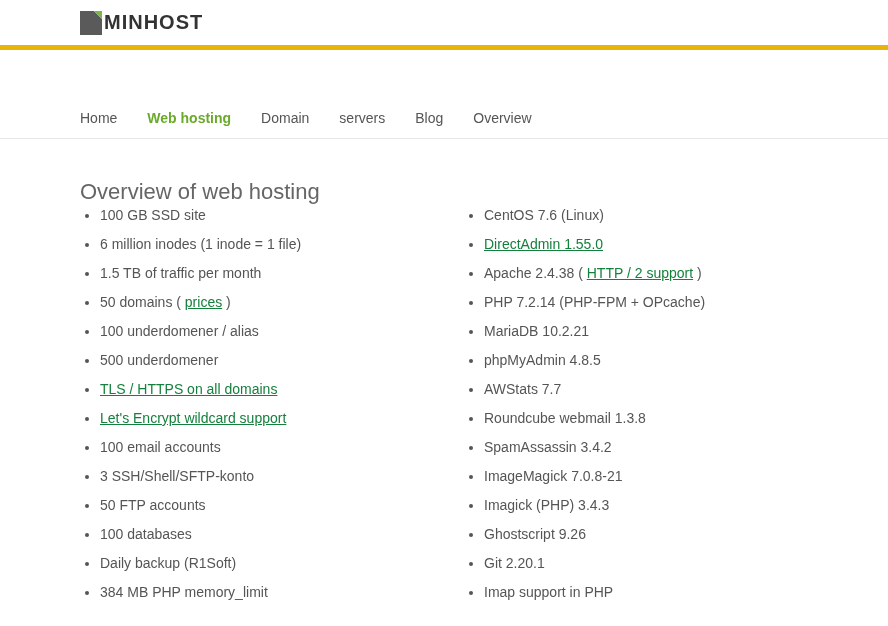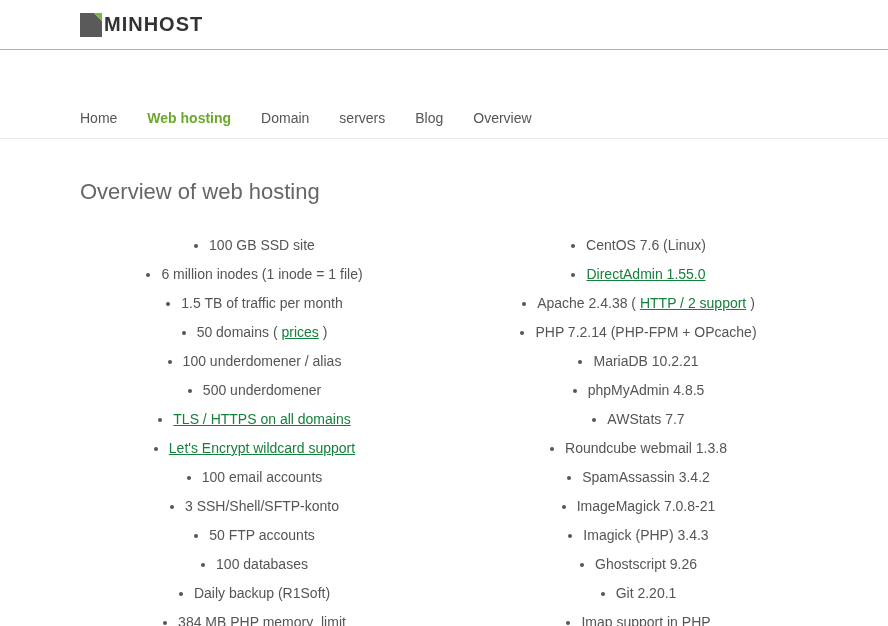--- a/index.html
+++ b/index.html
@@ -14,21 +14,21 @@
       color: #444;
       background: #fff;
     }
 
     
     .header {
       display: flex;
       align-items: center;
       padding: 10px 80px;
       background: #fff;
-      border-bottom: 1px solid #eab308;
+      border-bottom: 5px solid #eab308;
       min-height: 50px;
     }
 
     .logo-container {
       display: flex;
       align-items: center;
       gap: 2px;
     }
 
     .logo-text {
@@ -62,36 +62,34 @@
 
     
     .main {
       padding: 40px 80px;
     }
 
     .page-title {
       font-size: 22px;
       font-weight: normal;
       color: #666;
-      margin-bottom: 30px;
     }
 
     .features-grid {
       display: grid;
       grid-template-columns: 1fr 1fr;
       gap: 0 40px;
     }
 
     .features-column ul {
       list-style: disc;
       padding-left: 20px;
       display: flex;
       flex-direction: column;
       gap: 8px;
-      align-items: center;
     }
 
     .features-column ul li {
       color: #555;
       font-size: 14px;
       line-height: 1.5;
     }
 
     .link-style {
       color: #15803d;

